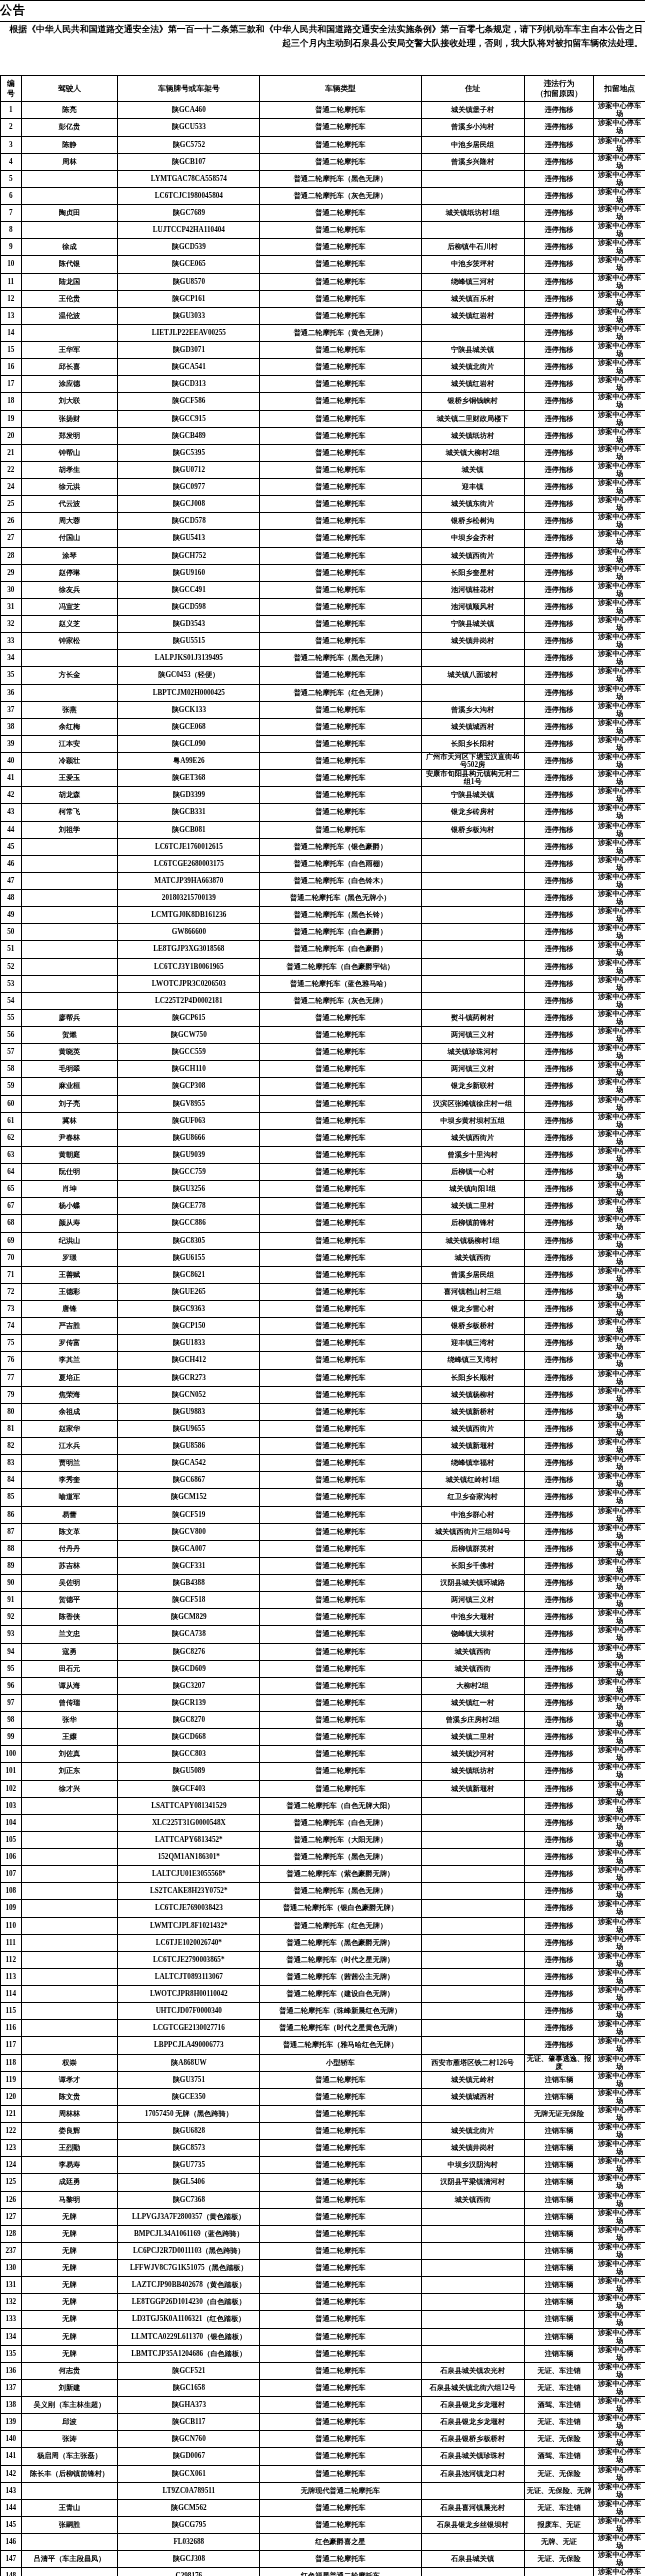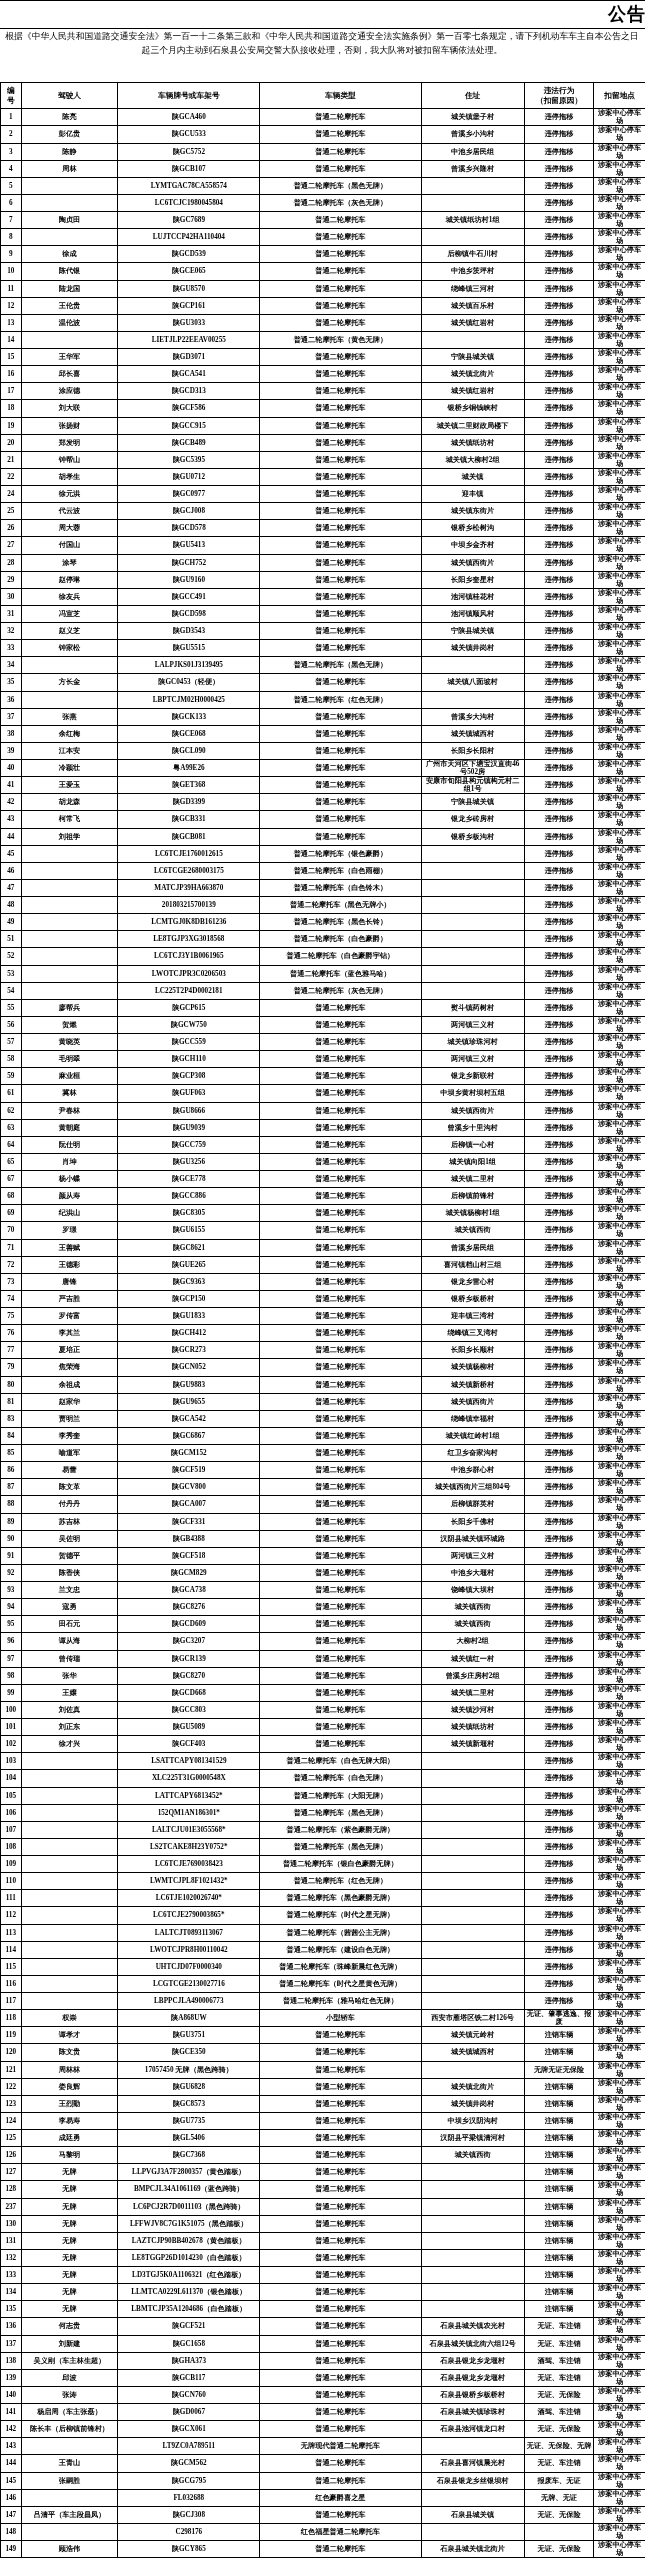--- a/index.html
+++ b/index.html
@@ -1,20 +1,20 @@
 <!DOCTYPE html>
 <html style="font-size:8.2px"><head>
 <meta charset="utf-8">
 <style>
   html,body{margin:0;padding:0;background:#ffffff;color:#000;}
   body{width:646px;font-family:"Liberation Serif","DejaVu Serif",serif;}
   .page{width:646px;background:#fff;}
   .title-band{border-top:0.5px solid #000;border-bottom:0.5px solid #000;
-    font-size:18px;font-weight:bold;text-align:right;padding:1px 0 1.5px 0;letter-spacing:1px;}
-  .notice{font-size:8.8px;font-weight:normal;line-height:1.55;padding:1.5px 3.1px 1px 1px;text-align:center;}
+    font-size:12px;font-weight:bold;text-align:left;padding:1px 0 1.5px 0;letter-spacing:1px;}
+  .notice{font-size:8.8px;font-weight:bold;line-height:1.55;padding:1.5px 3.1px 1px 1px;text-align:right;}
   .gap{height:24px;}
   table.announce{border-collapse:collapse;width:646px;table-layout:fixed;}
   table.announce th,table.announce td{
     border:0.5px solid #000;text-align:center;vertical-align:middle;
     padding:0 1px;font-weight:bold;word-break:break-all;}
   table.announce th{font-size:7.7px;height:25px;white-space:pre-line;line-height:1.25;}
   table.announce td{font-size:7.2px;height:13px;line-height:1.12;}
   td.cell-no{font-size:6.7px;}
   td.cell-address{font-size:6.7px;line-height:1.05;}
   td.cell-violation{font-size:6.7px;}
@@ -478,20 +478,29 @@
         <tr>
           <td class="cell-no">49</td>
           <td class="cell-driver"></td>
           <td class="cell-plate">LCMTGJ0K8DB161236</td>
           <td class="cell-type">普通二轮摩托车（黑色长铃）</td>
           <td class="cell-address"></td>
           <td class="cell-violation">违停拖移</td>
           <td class="cell-location">涉案中心停车场</td>
         </tr>
         <tr>
+          <td class="cell-no">50</td>
+          <td class="cell-driver"></td>
+          <td class="cell-plate">GW866600</td>
+          <td class="cell-type">普通二轮摩托车（白色豪爵）</td>
+          <td class="cell-address"></td>
+          <td class="cell-violation">违停拖移</td>
+          <td class="cell-location">涉案中心停车场</td>
+        </tr>
+        <tr>
           <td class="cell-no">51</td>
           <td class="cell-driver"></td>
           <td class="cell-plate">LE8TGJP3XG3018568</td>
           <td class="cell-type">普通二轮摩托车（白色豪爵）</td>
           <td class="cell-address"></td>
           <td class="cell-violation">违停拖移</td>
           <td class="cell-location">涉案中心停车场</td>
         </tr>
         <tr>
           <td class="cell-no">52</td>
@@ -559,20 +568,29 @@
         <tr>
           <td class="cell-no">59</td>
           <td class="cell-driver">麻业桓</td>
           <td class="cell-plate">陕GCP308</td>
           <td class="cell-type">普通二轮摩托车</td>
           <td class="cell-address">银龙乡新联村</td>
           <td class="cell-violation">违停拖移</td>
           <td class="cell-location">涉案中心停车场</td>
         </tr>
         <tr>
+          <td class="cell-no">60</td>
+          <td class="cell-driver">刘子亮</td>
+          <td class="cell-plate">陕GV8955</td>
+          <td class="cell-type">普通二轮摩托车</td>
+          <td class="cell-address">汉滨区张滩镇徐庄村一组</td>
+          <td class="cell-violation">违停拖移</td>
+          <td class="cell-location">涉案中心停车场</td>
+        </tr>
+        <tr>
           <td class="cell-no">61</td>
           <td class="cell-driver">冀林</td>
           <td class="cell-plate">陕GUF063</td>
           <td class="cell-type">普通二轮摩托车</td>
           <td class="cell-address">中坝乡黄村坝村五组</td>
           <td class="cell-violation">违停拖移</td>
           <td class="cell-location">涉案中心停车场</td>
         </tr>
         <tr>
           <td class="cell-no">62</td>
@@ -726,20 +744,29 @@
           <td class="cell-address">城关镇新桥村</td>
           <td class="cell-violation">违停拖移</td>
           <td class="cell-location">涉案中心停车场</td>
         </tr>
         <tr>
           <td class="cell-no">81</td>
           <td class="cell-driver">赵家华</td>
           <td class="cell-plate">陕GU9655</td>
           <td class="cell-type">普通二轮摩托车</td>
           <td class="cell-address">城关镇西街片</td>
+          <td class="cell-violation">违停拖移</td>
+          <td class="cell-location">涉案中心停车场</td>
+        </tr>
+        <tr>
+          <td class="cell-no">82</td>
+          <td class="cell-driver">江水兵</td>
+          <td class="cell-plate">陕GU8586</td>
+          <td class="cell-type">普通二轮摩托车</td>
+          <td class="cell-address">城关镇新堰村</td>
           <td class="cell-violation">违停拖移</td>
           <td class="cell-location">涉案中心停车场</td>
         </tr>
         <tr>
           <td class="cell-no">83</td>
           <td class="cell-driver">贾明兰</td>
           <td class="cell-plate">陕GCA542</td>
           <td class="cell-type">普通二轮摩托车</td>
           <td class="cell-address">绕峰镇幸福村</td>
           <td class="cell-violation">违停拖移</td>

